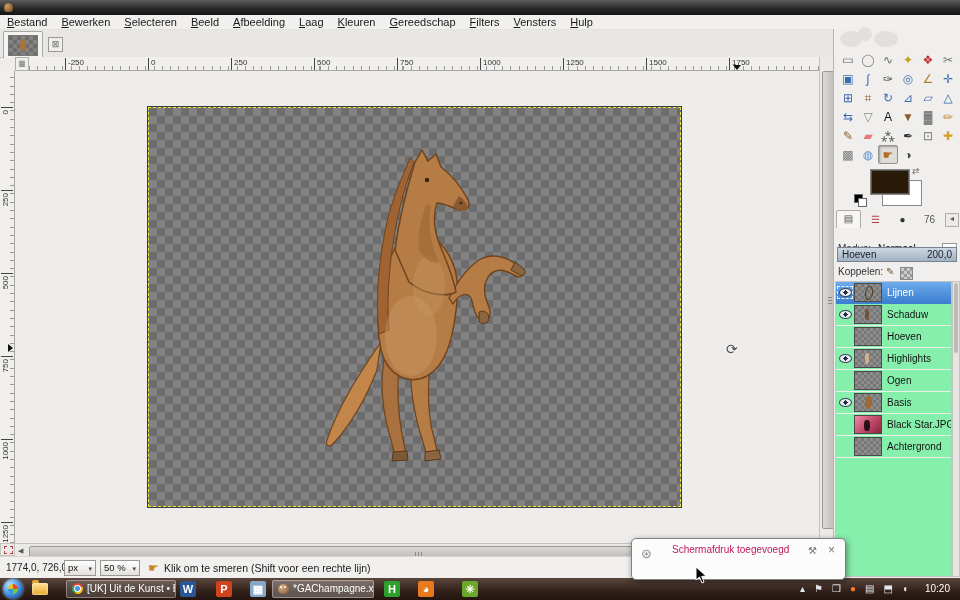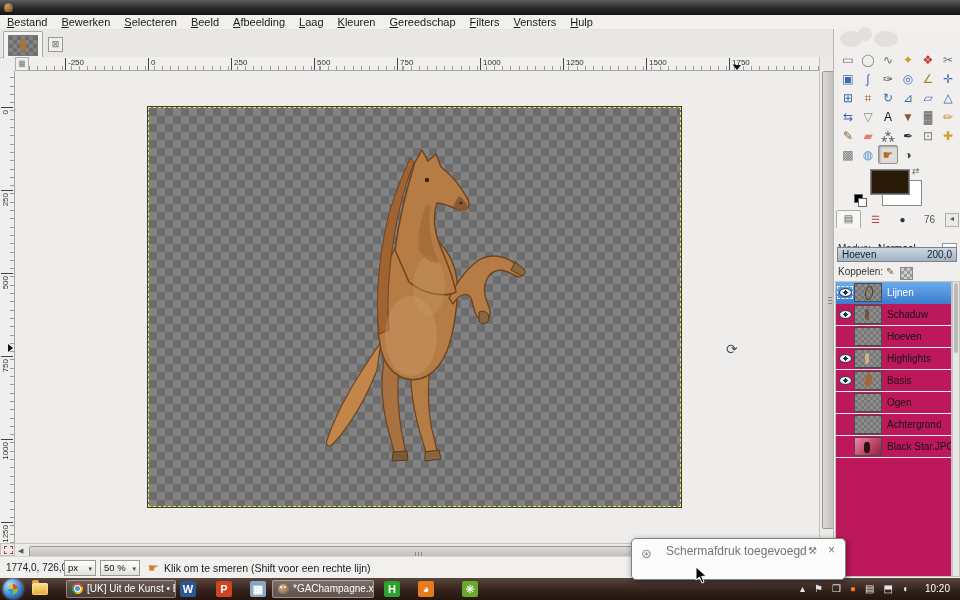--- a/index.html
+++ b/index.html
@@ -113,21 +113,21 @@
   #opacity-bar .lab{position:absolute;left:4px}
   #opacity-bar .val{position:absolute;right:4px}
   #lock-row{position:absolute;left:4px;top:237px;width:119px;height:13px;font-size:10px;color:#333}
   #lock-row .brush{position:absolute;left:48px;top:0;font-size:10px;color:#7a5a30}
   #lock-row .checker{position:absolute;left:62px;top:1px;width:11px;height:11px;border:1px solid #888;
     background-image:linear-gradient(45deg,#999 25%,transparent 25%,transparent 75%,#999 75%),
                      linear-gradient(45deg,#999 25%,transparent 25%,transparent 75%,#999 75%);
     background-size:6px 6px;background-position:0 0,3px 3px;background-color:#ccc}
 
   
-  #layer-list{position:absolute;left:1px;top:252px;width:117px;height:296px;background:#be185d;border:1px solid #c5c3bf;box-sizing:border-box;overflow:hidden}
+  #layer-list{position:absolute;left:1px;top:252px;width:117px;height:296px;background:#86efac;border:1px solid #c5c3bf;box-sizing:border-box;overflow:hidden}
   .layer-row{height:21px;display:flex;align-items:center;border-bottom:1px solid #efedea;position:relative}
   .layer-row.selected{background:linear-gradient(#6cabec,#3d7fd0);border-bottom-color:#3d7fd0}
   .eyebox{width:18px;height:15px;display:flex;align-items:center;justify-content:center;flex:0 0 18px}
   .layer-row.selected .eyebox{outline:1px dashed #e6eefb;outline-offset:-2px}
   .eye{width:11px;height:7px;border:1px solid #3a4658;border-radius:50%;
     background:radial-gradient(circle at 50% 50%,#22303f 0 2px,#e8edf4 2.2px)}
   .thumb{width:26px;height:17px;border:1px solid #4a4a4a;flex:0 0 26px;margin-right:5px;position:relative;box-sizing:content-box;
     background-color:#777;
     background-image:linear-gradient(45deg,#8d8d8d 25%,transparent 25%,transparent 75%,#8d8d8d 75%),
                      linear-gradient(45deg,#8d8d8d 25%,transparent 25%,transparent 75%,#8d8d8d 75%);
@@ -141,21 +141,21 @@
   .thumb.highlight::after{content:"";position:absolute;left:10px;top:3px;width:4px;height:11px;background:#d8b58a;opacity:.9;border-radius:40%}
   .layer-name{font-size:10px;color:#111;white-space:nowrap}
   .layer-row.selected .layer-name{color:#fff}
   #dock-scroll{position:absolute;left:118px;top:252px;width:8px;height:296px;background:#e8e6e3;border:1px solid #c5c3bf;box-sizing:border-box}
   #dock-scroll .thumb2{position:absolute;left:1px;top:1px;width:4px;height:70px;background:#bcbab6;border-radius:2px}
 
   
   #notif{left:631px;top:538px;width:213px;height:40px;background:#fcfcfc;border:1px solid #808080;border-radius:5px;
     box-shadow:1px 2px 6px rgba(0,0,0,.45);z-index:40}
   #notif .nicon{position:absolute;left:9px;top:7px;font-size:13px;color:#8a8a8a}
-  #notif .ntitle{position:absolute;left:34px;top:5px;font-size:12px;color:#737373}
+  #notif .ntitle{position:absolute;left:40px;top:5px;font-size:10px;color:#be185d}
   #notif .nwrench{position:absolute;right:28px;top:6px;font-size:10px;color:#777}
   #notif .nclose{position:absolute;right:10px;top:4px;font-size:12px;color:#777}
   #notif .nbody{position:absolute;left:17px;top:23px;font-size:10px;color:#1a1a1a;white-space:nowrap}
 
   
   #taskbar{left:0;top:578px;width:960px;height:22px;background:linear-gradient(#5a463d,#32211a 60%,#241510);z-index:30}
   #start-orb{position:absolute;left:3px;top:1px;width:20px;height:20px;border-radius:50%;
     background:radial-gradient(circle at 35% 30%,#b8e4ff,#3a88d8 55%,#10306a);box-shadow:0 0 3px #9ac8f0}
   #start-orb i{position:absolute;left:5px;top:5px;width:10px;height:10px;border-radius:50%;
     background:conic-gradient(#e84a3a 0 25%,#7ac82a 0 50%,#2a9ae8 0 75%,#e8c02a 0)}
@@ -385,45 +385,45 @@
       </div>
       <div class="layer-row">
         <span class="eyebox">
           <span class="eye"></span>
         </span>
         <span class="thumb highlight"></span>
         <span class="layer-name">Highlights</span>
       </div>
       <div class="layer-row">
         <span class="eyebox">
+          <span class="eye" style="visibility: hidden;"></span>
+        </span>
+        <span class="thumb plain"></span>
+        <span class="layer-name">Ogen</span>
+      </div>
+      <div class="layer-row">
+        <span class="eyebox">
           <span class="eye"></span>
         </span>
         <span class="thumb base"></span>
         <span class="layer-name">Basis</span>
       </div>
       <div class="layer-row">
         <span class="eyebox">
           <span class="eye" style="visibility: hidden;"></span>
         </span>
-        <span class="thumb plain"></span>
-        <span class="layer-name">Ogen</span>
+        <span class="thumb photo"></span>
+        <span class="layer-name">Black Star.JPG</span>
       </div>
       <div class="layer-row">
         <span class="eyebox">
           <span class="eye" style="visibility: hidden;"></span>
         </span>
         <span class="thumb plain"></span>
         <span class="layer-name">Achtergrond</span>
-      </div>
-      <div class="layer-row">
-        <span class="eyebox">
-          <span class="eye" style="visibility: hidden;"></span>
-        </span>
-        <span class="thumb photo"></span>
-        <span class="layer-name">Black Star.JPG</span>
       </div>
     </div>
   <div id="dock-scroll">
       <div class="thumb2"></div>
     </div>
 </div>
 
 <div class="abs" id="notif">
   <span class="nicon">⊛</span>
   <span class="ntitle">Schermafdruk toegevoegd</span>

